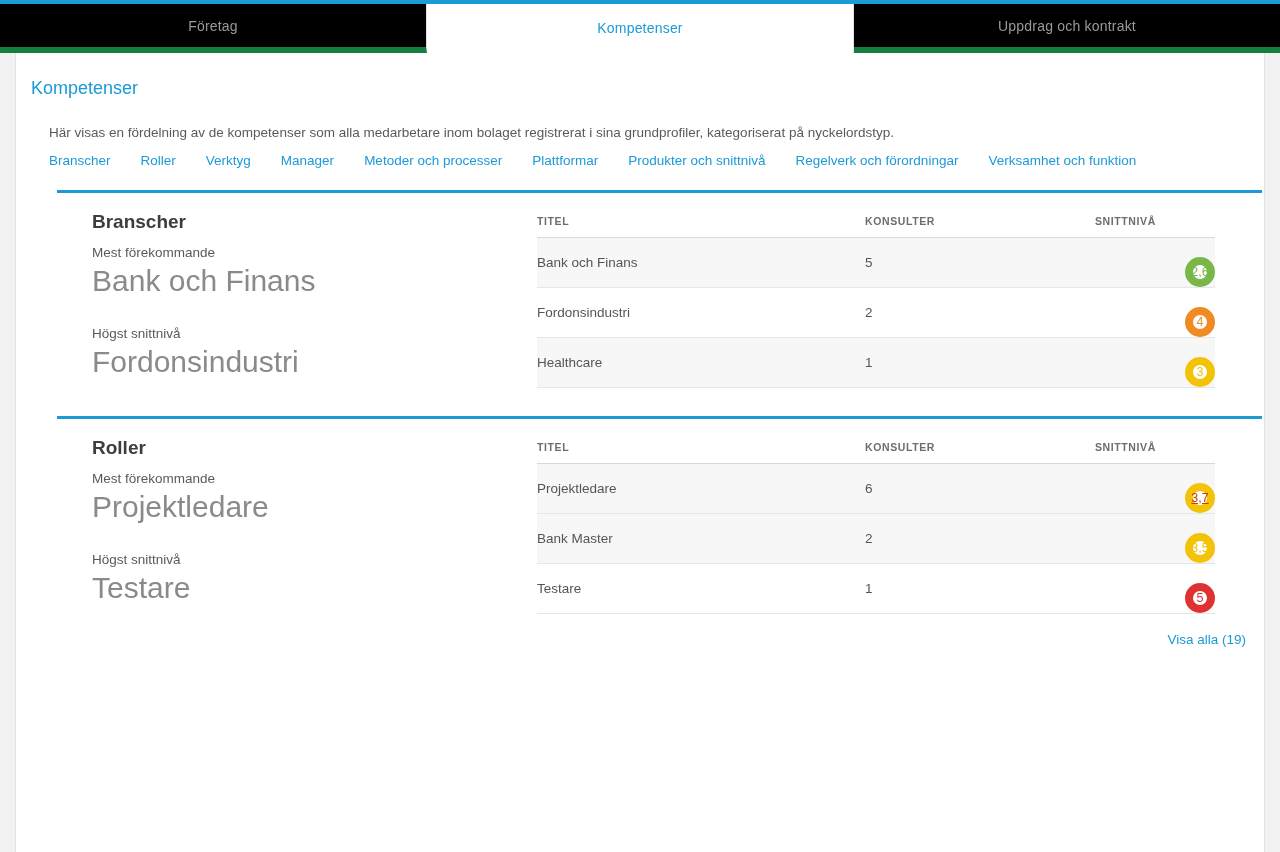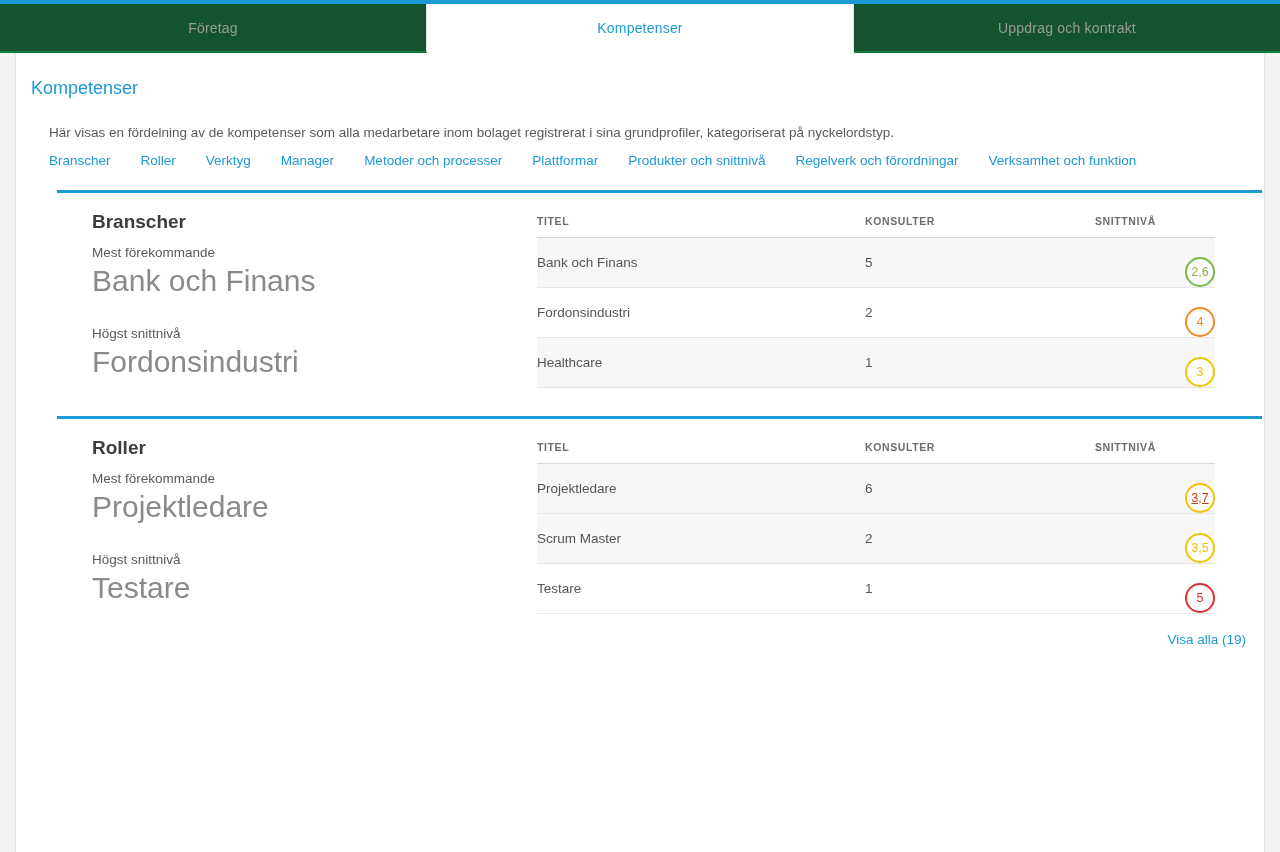--- a/index.html
+++ b/index.html
@@ -54,23 +54,23 @@
     display: flex;
     background: #ffffff;
   }
   .tab {
     flex: 1 1 0;
     display: flex;
     align-items: center;
     justify-content: center;
     font-size: 14px;
     letter-spacing: .2px;
-    background: #14532d;
+    background: #000000;
     color: #9a9a9a;
-    border-bottom: 2px solid #15803d;
+    border-bottom: 6px solid #15803d;
     border-right: 1px solid #e4e4e4;
     cursor: pointer;
     user-select: none;
   }
   .tab:last-child { border-right: none; }
   .tab.active {
     background: #ffffff;
     color: #1b9ad6;
     border-bottom: 1px solid #ffffff;
   }
@@ -189,21 +189,21 @@
   td.cell-titel { padding-left: 6px; }
   td.cell-niva { text-align: right; padding-right: 0; }
 
   .level-badge {
     display: inline-flex;
     align-items: center;
     justify-content: center;
     width: 30px;
     height: 30px;
     border-radius: 50%;
-    border: 2px solid #b91c1c;
+    border: 8px solid #b91c1c;
     font-size: 12.5px;
     line-height: 1;
     background: #ffffff;
     margin-top: 19px;
   }
 
   .footer-link-row {
     margin: 16px 16px 0 0;
     text-align: right;
     width: 1205px;
@@ -316,21 +316,21 @@
             </thead>
             <tbody>
               <tr class="row-alt">
                 <td class="cell-titel">Projektledare</td>
                 <td>6</td>
                 <td class="cell-niva">
                   <span class="level-badge" style="border-color: rgb(242, 195, 7); color: #c2410c; text-decoration: underline;">3,7</span>
                 </td>
               </tr>
               <tr class="row-alt">
-                <td class="cell-titel">Scrum Master</td>
+                <td class="cell-titel">Bank Master</td>
                 <td>2</td>
                 <td class="cell-niva">
                   <span class="level-badge" style="border-color: rgb(242, 195, 7); color: rgb(242, 195, 7);">3,5</span>
                 </td>
               </tr>
               <tr>
                 <td class="cell-titel">Testare</td>
                 <td>1</td>
                 <td class="cell-niva">
                   <span class="level-badge" style="border-color: rgb(224, 49, 49); color: rgb(224, 49, 49);">5</span>

